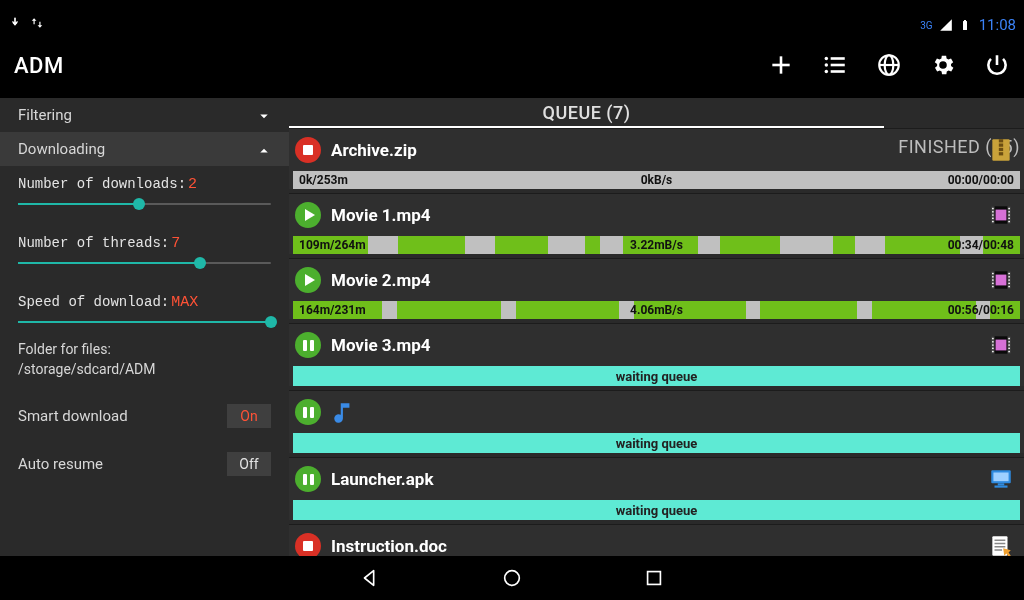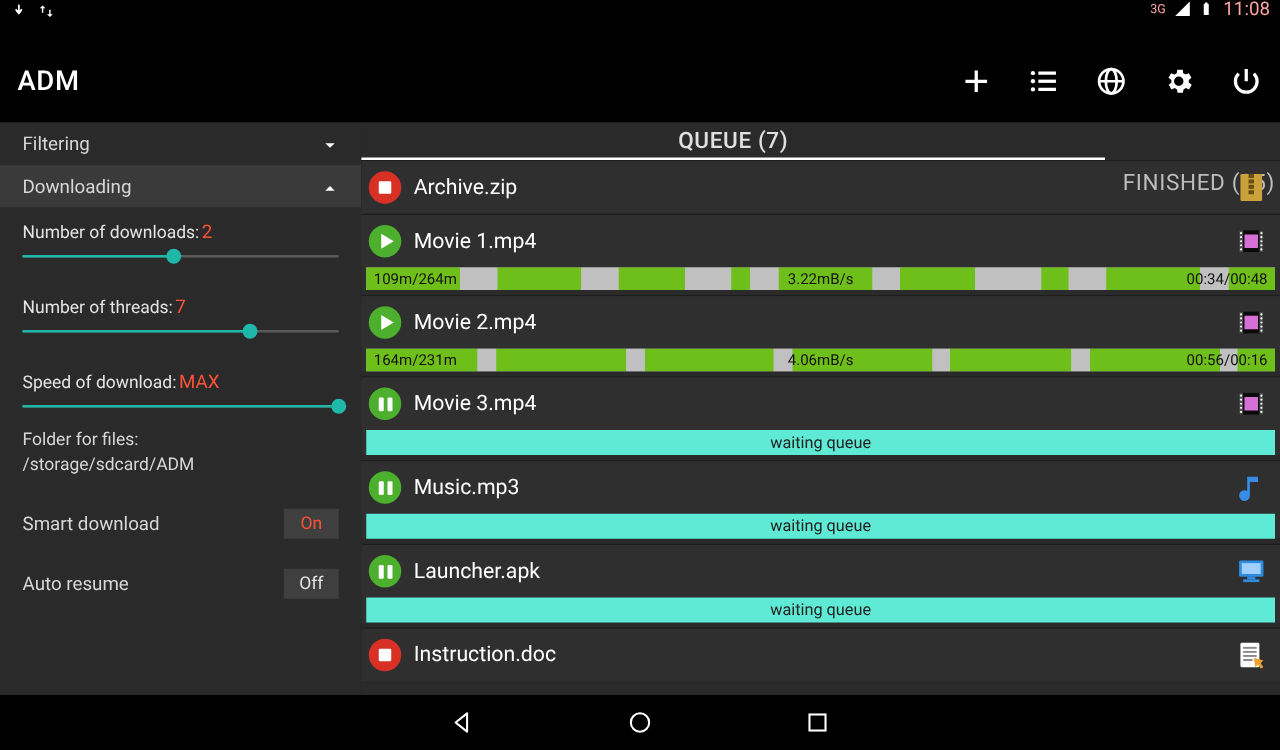--- a/index.html
+++ b/index.html
@@ -11,25 +11,25 @@
     color: #e8e8e8;
     overflow: hidden;
     position: relative;
   }
 
   
   .status-bar {
     height: 22px;
     background: #000;
     display: flex;
-    align-items: flex-end;
+    align-items: flex-start;
     justify-content: space-between;
     padding: 16px 8px;
     font-size: 13px;
-    color: #fca5a5;
+    color: #3b82f6;
   }
   .status-left { display: flex; gap: 8px; }
   .status-right { display: flex; align-items: center; gap: 6px; }
   .sb-icon { width: 14px; height: 14px; display: inline-block; }
 
   
   .title-bar {
     height: 66px;
     background: #000;
     display: flex;
@@ -61,21 +61,21 @@
   .side-row {
     display: flex;
     justify-content: space-between;
     align-items: center;
     padding: 8px 18px;
     cursor: pointer;
   }
   .side-row.expanded { background: #3a3a3a; align-items: flex-end; }
   .side-row .chev { width: 16px; height: 16px; }
   .side-sub { padding: 0 18px; background: #2a2a2a; }
-  .setting { padding: 10px 0 4px 0; }
+  .setting { padding: 10px 0 4px 0; font-family: Liberation Mono, monospace; }
   .setting .lbl { font-size: 14px; color: #e4e4e4; }
   .setting .val { color: #ff5236; margin-left: 2px; }
   .slider-track {
     margin-top: 10px;
     height: 2px;
     background: #5a5a5a;
     position: relative;
     border-radius: 1px;
   }
   .slider-fill {
@@ -124,20 +124,21 @@
   }
   .tab.queue { flex: 1; justify-content: center; border-bottom: 2px solid #fff; font-weight: 500; }
   .tab.finished { padding: 0 4px 0 14px; color: #bdbdbd; margin-top: 48px; }
 
   
   .items { }
   .item {
     background: #2f2f2f;
     margin: 0;
     border-top: 1px solid #1c1c1c;
+    font-weight: bold;
   }
   .item-head {
     display: flex;
     align-items: center;
     gap: 10px;
     padding: 8px 10px 8px 6px;
     background: #2f2f2f;
   }
   .state-btn {
     width: 26px; height: 26px;
@@ -344,20 +345,26 @@
               <div class="shape-square"></div>
             </div>
       <div class="file-name">Archive.zip</div>
       <span class="type-icon"><svg viewBox="0 0 24 24" width="26" height="26">
                 <rect x="4" y="2" width="16" height="20" rx="1" fill="#c9a23a"></rect>
                 <rect x="10" y="2" width="4" height="3" fill="#6b4d11"></rect>
                 <rect x="10" y="6" width="4" height="3" fill="#6b4d11"></rect>
                 <rect x="10" y="10" width="4" height="3" fill="#6b4d11"></rect>
                 <rect x="10" y="14" width="4" height="3" fill="#6b4d11"></rect>
               </svg></span>
+    </div>
+          <div class="meta-bar">
+
+      <span class="left">0k/253m</span>
+      <span class="center">0kB/s</span>
+      <span class="right">00:00/00:00</span>
     </div>
         </div>
         <div class="item">
     <div class="item-head">
       <div class="state-btn state-play">
               <div class="shape-play"></div>
             </div>
       <div class="file-name">Movie 1.mp4</div>
       <span class="type-icon"><svg viewBox="0 0 24 24" width="26" height="26">
                 <rect x="3" y="4" width="18" height="16" fill="#0a0a0a"></rect>
@@ -474,21 +481,20 @@
           <div class="meta-wait">waiting queue</div>
         </div>
         <div class="item">
     <div class="item-head">
       <div class="state-btn state-pause">
               <div class="shape-pause">
                 <span></span>
                 <span></span>
               </div>
             </div>
-      <div class="file-name">Music.mp3</div>
       <span class="type-icon"><svg viewBox="0 0 24 24" width="26" height="26" fill="#3a8be6">
                 <path d="M9 4v10.55A4 4 0 1 0 11 18V8h6V4z"></path>
               </svg></span>
     </div>
           <div class="meta-wait">waiting queue</div>
         </div>
         <div class="item">
     <div class="item-head">
       <div class="state-btn state-pause">
               <div class="shape-pause">

